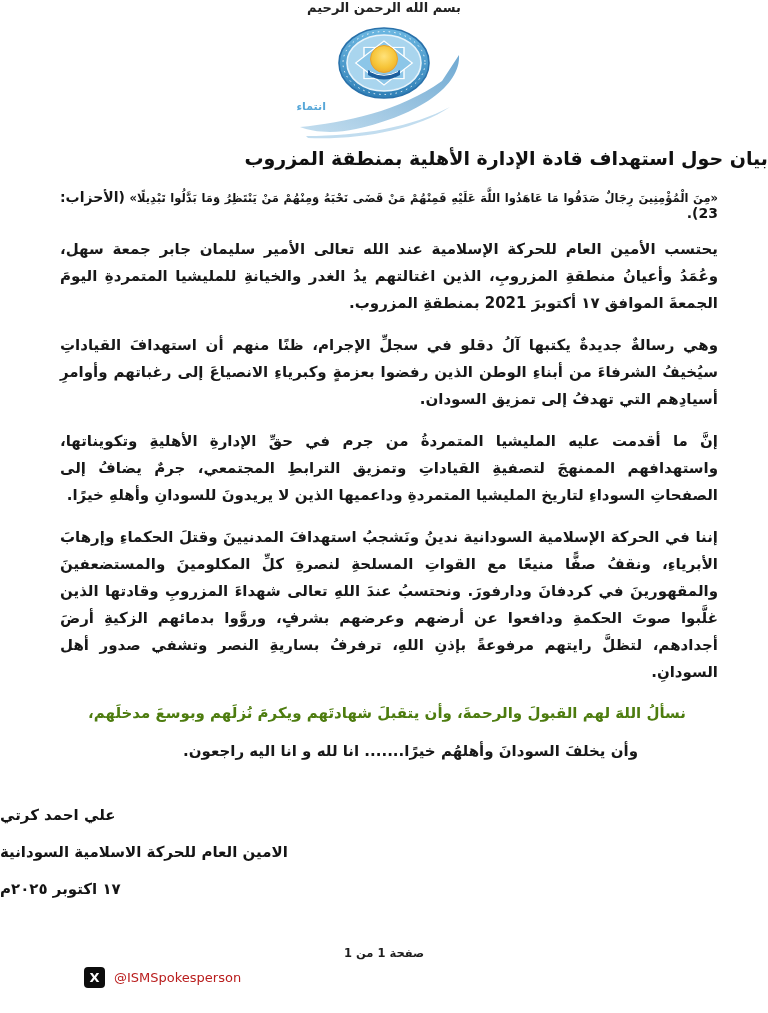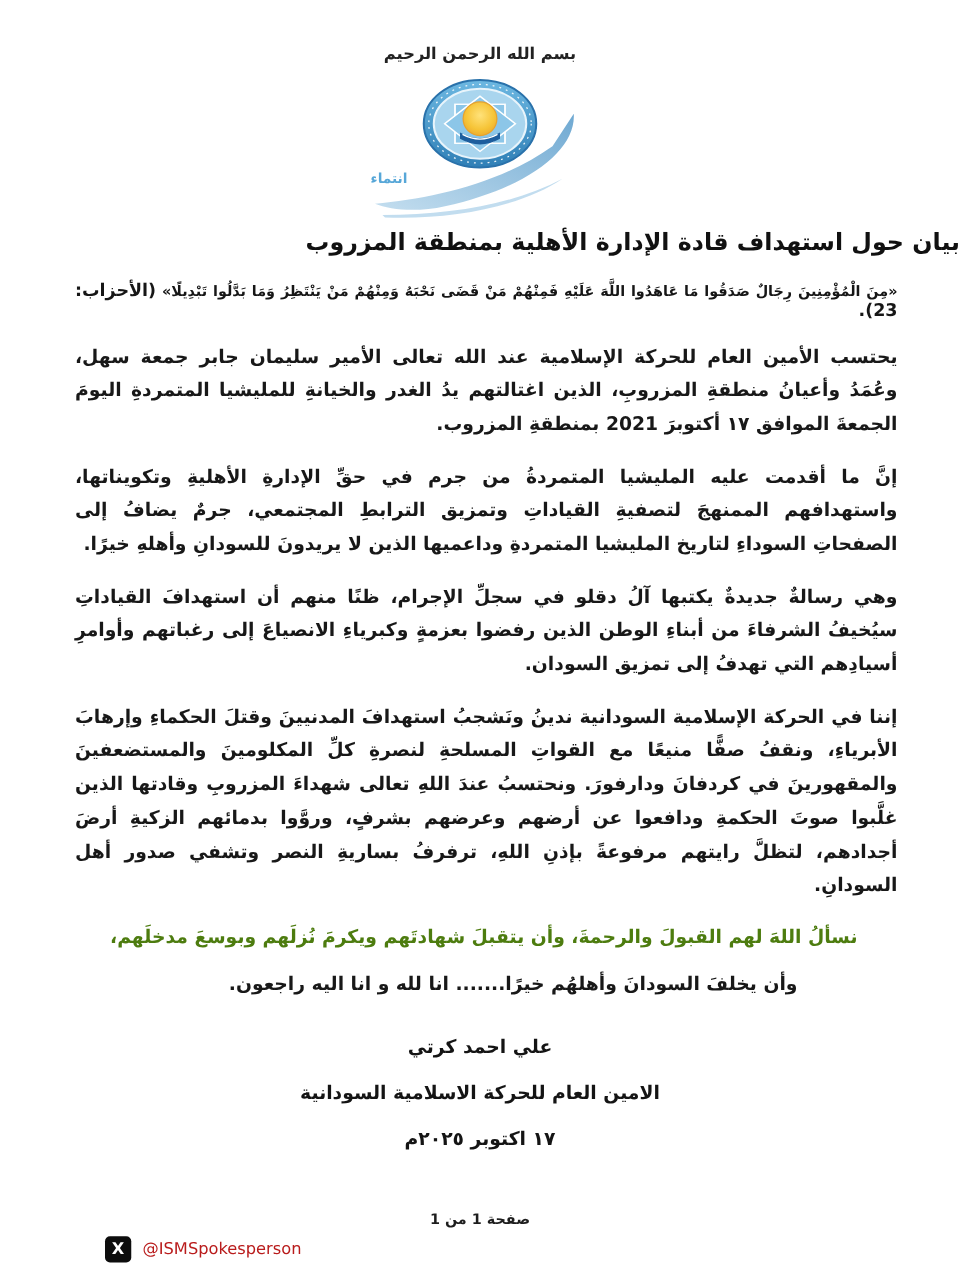--- a/index.html
+++ b/index.html
@@ -7,21 +7,20 @@
     position:relative;
     width:768px;height:1013px;
     margin:0 auto;
     background:#ffffff;
     font-family:"DejaVu Sans", sans-serif;
     color:#1b1b1b;
     direction:rtl;
     overflow:hidden;
   }
   .basmala{
-    padding-top:36px;
     text-align:center;
     font-size:13px;
     font-weight:bold;
     color:#222;
   }
   .logo-wrap{
     width:176px;
     margin:8px auto 0;
   }
   .title{
@@ -62,22 +61,22 @@
     color:#4d7c0f;
   }
   .dua2{
     margin:20px 80px 0 0;
     font-size:15px;
     font-weight:bold;
     text-align:right;
     color:#181818;
   }
   .signature{
-    margin-top:32px;
-    text-align:center;
+    margin-top:46px;
+    text-align:left;
     font-weight:bold;
     font-size:15px;
     color:#141414;
   }
   .signature .sig-line{margin-top:19px;}
   .signature .sig-line:first-child{margin-top:0;}
   .footer-label{
     margin-top:48px;
     text-align:center;
     font-size:11.5px;
@@ -168,22 +167,22 @@
 
   <div class="title">بيان حول استهداف قادة الإدارة الأهلية بمنطقة المزروب</div>
 
   <div class="verse-line">
     <span>«مِنَ الْمُؤْمِنِينَ رِجَالٌ صَدَقُوا مَا عَاهَدُوا اللَّهَ عَلَيْهِ فَمِنْهُمْ مَنْ قَضَى نَحْبَهُ وَمِنْهُمْ مَنْ يَنْتَظِرُ وَمَا بَدَّلُوا تَبْدِيلًا»</span>
     <span class="verse-cite">(الأحزاب: 23).</span>
   </div>
 
   <div class="body-text">
     <p class="para">يحتسب الأمين العام للحركة الإسلامية عند الله تعالى الأمير سليمان جابر جمعة سهل، وعُمَدُ وأعيانُ منطقةِ المزروبِ، الذين اغتالتهم يدُ الغدر والخيانةِ للمليشيا المتمردةِ اليومَ الجمعةَ الموافق ١٧ أكتوبرَ 2021 بمنطقةِ المزروب.</p>
+    <p class="para">وهي رسالةٌ جديدةٌ يكتبها آلُ دقلو في سجلِّ الإجرام، ظنًا منهم أن استهدافَ القياداتِ سيُخيفُ الشرفاءَ من أبناءِ الوطن الذين رفضوا بعزمةٍ وكبرياءِ الانصياعَ إلى رغباتهم وأوامرِ أسيادِهم التي تهدفُ إلى تمزيق السودان.</p>
     <p class="para">إنَّ ما أقدمت عليه المليشيا المتمردةُ من جرم في حقِّ الإدارةِ الأهليةِ وتكويناتها، واستهدافهم الممنهجَ لتصفيةِ القياداتِ وتمزيق الترابطِ المجتمعي، جرمٌ يضافُ إلى الصفحاتِ السوداءِ لتاريخ المليشيا المتمردةِ وداعميها الذين لا يريدونَ للسودانِ وأهلهِ خيرًا.</p>
-    <p class="para">وهي رسالةٌ جديدةٌ يكتبها آلُ دقلو في سجلِّ الإجرام، ظنًا منهم أن استهدافَ القياداتِ سيُخيفُ الشرفاءَ من أبناءِ الوطن الذين رفضوا بعزمةٍ وكبرياءِ الانصياعَ إلى رغباتهم وأوامرِ أسيادِهم التي تهدفُ إلى تمزيق السودان.</p>
     <p class="para">إننا في الحركة الإسلامية السودانية ندينُ ونَشجبُ استهدافَ المدنيينَ وقتلَ الحكماءِ وإرهابَ الأبرياءِ، ونقفُ صفًّا منيعًا مع القواتِ المسلحةِ لنصرةِ كلِّ المكلومينَ والمستضعفينَ والمقهورينَ في كردفانَ ودارفورَ. ونحتسبُ عندَ اللهِ تعالى شهداءَ المزروبِ وقادتها الذين غلَّبوا صوتَ الحكمةِ ودافعوا عن أرضهم وعرضهم بشرفٍ، وروَّوا بدمائهم الزكيةِ أرضَ أجدادهم، لتظلَّ رايتهم مرفوعةً بإذنِ اللهِ، ترفرفُ بساريةِ النصر وتشفي صدور أهل السودانِ.</p>
     <div class="dua1">نسألُ اللهَ لهم القبولَ والرحمةَ، وأن يتقبلَ شهادتَهم ويكرمَ نُزلَهم وبوسعَ مدخلَهم،</div>
     <div class="dua2">وأن يخلفَ السودانَ وأهلهُم خيرًا....... انا لله و انا اليه راجعون.</div>
   </div>
 
   <div class="signature">
     <div class="sig-line">علي احمد كرتي</div>
     <div class="sig-line">الامين العام للحركة الاسلامية السودانية</div>
     <div class="sig-line">١٧ اكتوبر ٢٠٢٥م</div>
   </div>

